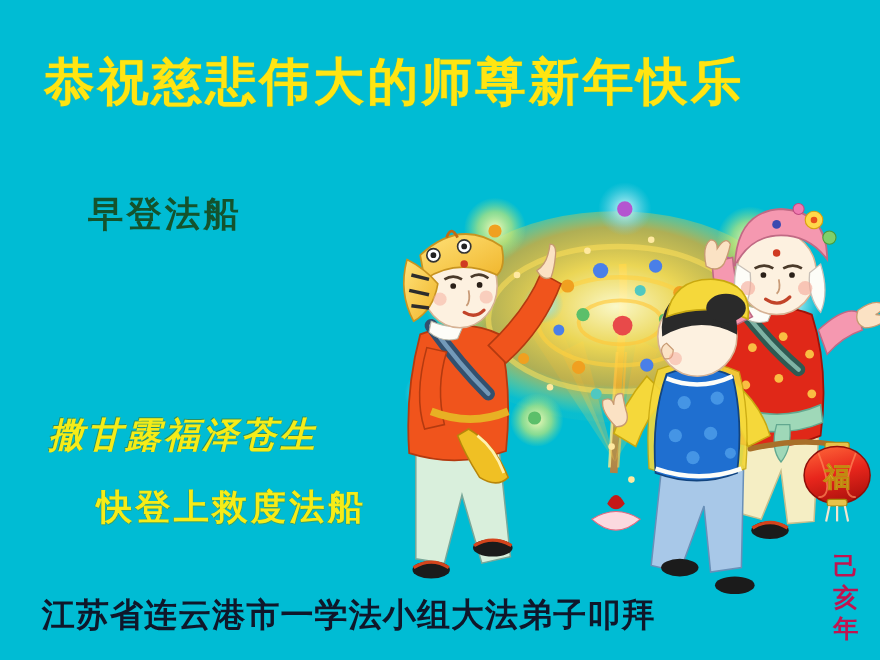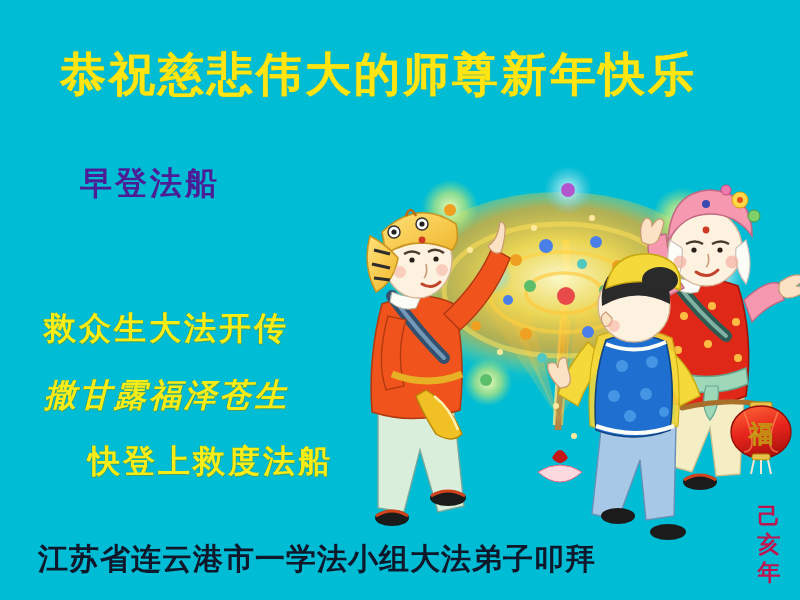--- a/index.html
+++ b/index.html
@@ -13,21 +13,21 @@
     height: 600px;
     overflow: hidden;
     background: #00bcd4;
     font-family: "DejaVu Sans", "Liberation Sans", sans-serif;
     user-select: none;
   }
 
   
   #greeting-title {
     position: absolute;
-    left: 60px;
+    left: 40px;
     top: 50px;
     width: 715px;
     font-size: 46px;
     font-weight: bold;
     letter-spacing: 3px;
     color: #ffe512;
     white-space: nowrap;
     line-height: 1.05;
     text-shadow: 0 0 1px #d8c000;
   }
@@ -375,23 +375,22 @@
         <ellipse cx="330" cy="160" rx="18" ry="13" fill="#2a2a2a"></ellipse>
 
         <path d="M276 192 q-8 4 -2 14 q8 2 8 -8 Z" fill="#fbe2c4" stroke="#c79a72" stroke-width="1.1"></path>
         <circle cx="284" cy="206" r="6" fill="#f5a898" opacity="0.5"></circle>
       </g>
     </svg>
   </div>
 
   <div id="greeting-title" style="color: rgb(255, 229, 18);">恭祝慈悲伟大的师尊新年快乐</div>
 
-  <div id="poem-subtitle" style="color: #4c1d95;">早登法船</div>
-
-  <div class="poem-line" id="poem-line-1" style="color: rgb(245, 236, 24);">救众生大法开传</div>
+  <div id="poem-subtitle" style="color: #14532d; margin-top: 11px;">早登法船</div>
+
   <div class="poem-line" id="poem-line-2" style="color: rgb(245, 236, 24);">撒甘露福泽苍生</div>
   <div class="poem-line" id="poem-line-3" style="color: rgb(245, 236, 24);">快登上救度法船</div>
 
   <div id="signature" style="color: #0f172a;">江苏省连云港市一学法小组大法弟子叩拜</div>
 
   <div id="year-stamp" style="color: rgb(192, 20, 80);">
     <span>己</span>
     <span>亥</span>
     <span>年</span>
   </div>

